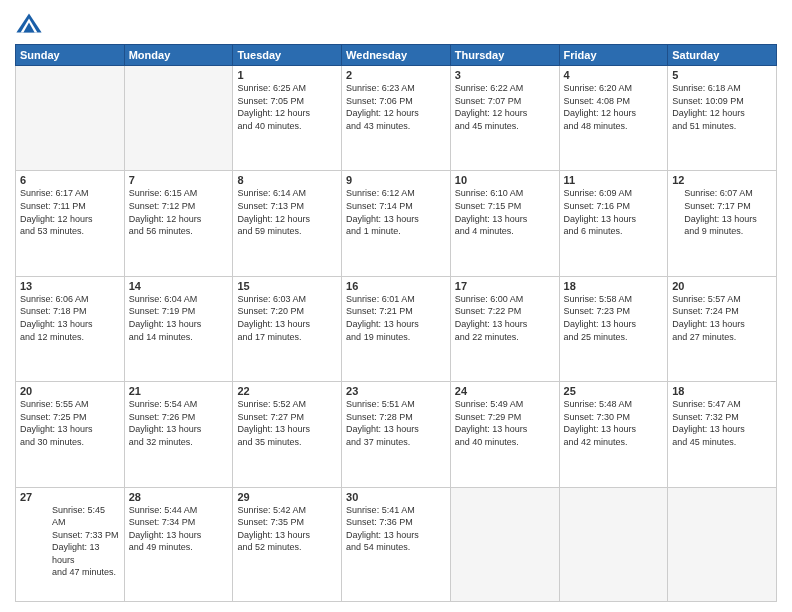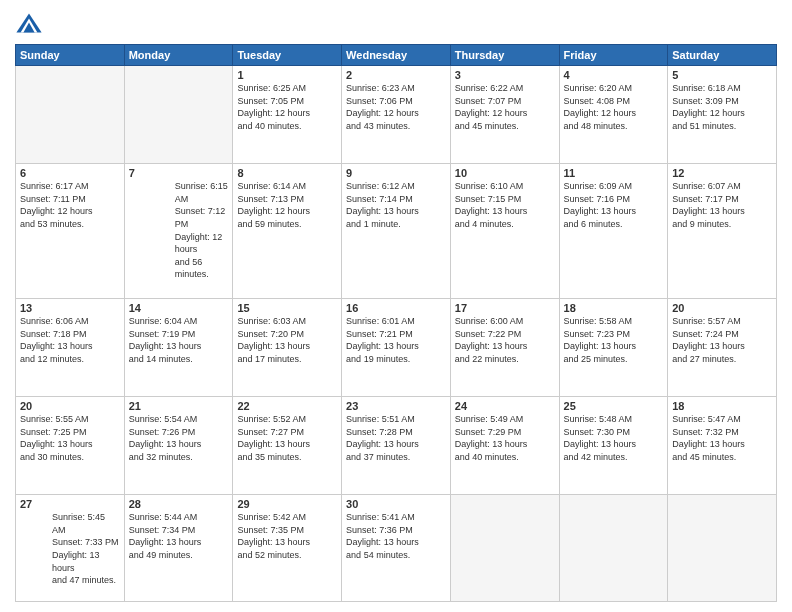--- a/index.html
+++ b/index.html
@@ -165,36 +165,36 @@
           <td>
             <span class="day-number">4</span>
             <div class="day-info" style="white-space: pre-line;">Sunrise: 6:20 AM
 Sunset: 4:08 PM
 Daylight: 12 hours
 and 48 minutes.</div>
           </td>
           <td>
             <span class="day-number">5</span>
             <div class="day-info" style="white-space: pre-line;">Sunrise: 6:18 AM
-Sunset: 3:09 PM
+Sunset: 10:09 PM
 Daylight: 12 hours
 and 51 minutes.</div>
           </td>
         </tr>
         <tr>
           <td>
             <span class="day-number">6</span>
             <div class="day-info" style="white-space: pre-line;">Sunrise: 6:17 AM
 Sunset: 7:11 PM
 Daylight: 12 hours
 and 53 minutes.</div>
           </td>
           <td>
             <span class="day-number">7</span>
-            <div class="day-info" style="white-space: pre-line; margin-left: 46px;">Sunrise: 6:15 AM
+            <div class="day-info" style="white-space: pre-line;">Sunrise: 6:15 AM
 Sunset: 7:12 PM
 Daylight: 12 hours
 and 56 minutes.</div>
           </td>
           <td>
             <span class="day-number">8</span>
             <div class="day-info" style="white-space: pre-line;">Sunrise: 6:14 AM
 Sunset: 7:13 PM
 Daylight: 12 hours
 and 59 minutes.</div>
@@ -215,21 +215,21 @@
           </td>
           <td>
             <span class="day-number">11</span>
             <div class="day-info" style="white-space: pre-line;">Sunrise: 6:09 AM
 Sunset: 7:16 PM
 Daylight: 13 hours
 and 6 minutes.</div>
           </td>
           <td>
             <span class="day-number">12</span>
-            <div class="day-info" style="white-space: pre-line;">Sunrise: 6:07 AM
+            <div class="day-info" style="white-space: pre-line; margin-left: 12px;">Sunrise: 6:07 AM
 Sunset: 7:17 PM
 Daylight: 13 hours
 and 9 minutes.</div>
           </td>
         </tr>
         <tr>
           <td>
             <span class="day-number">13</span>
             <div class="day-info" style="white-space: pre-line;">Sunrise: 6:06 AM
 Sunset: 7:18 PM

